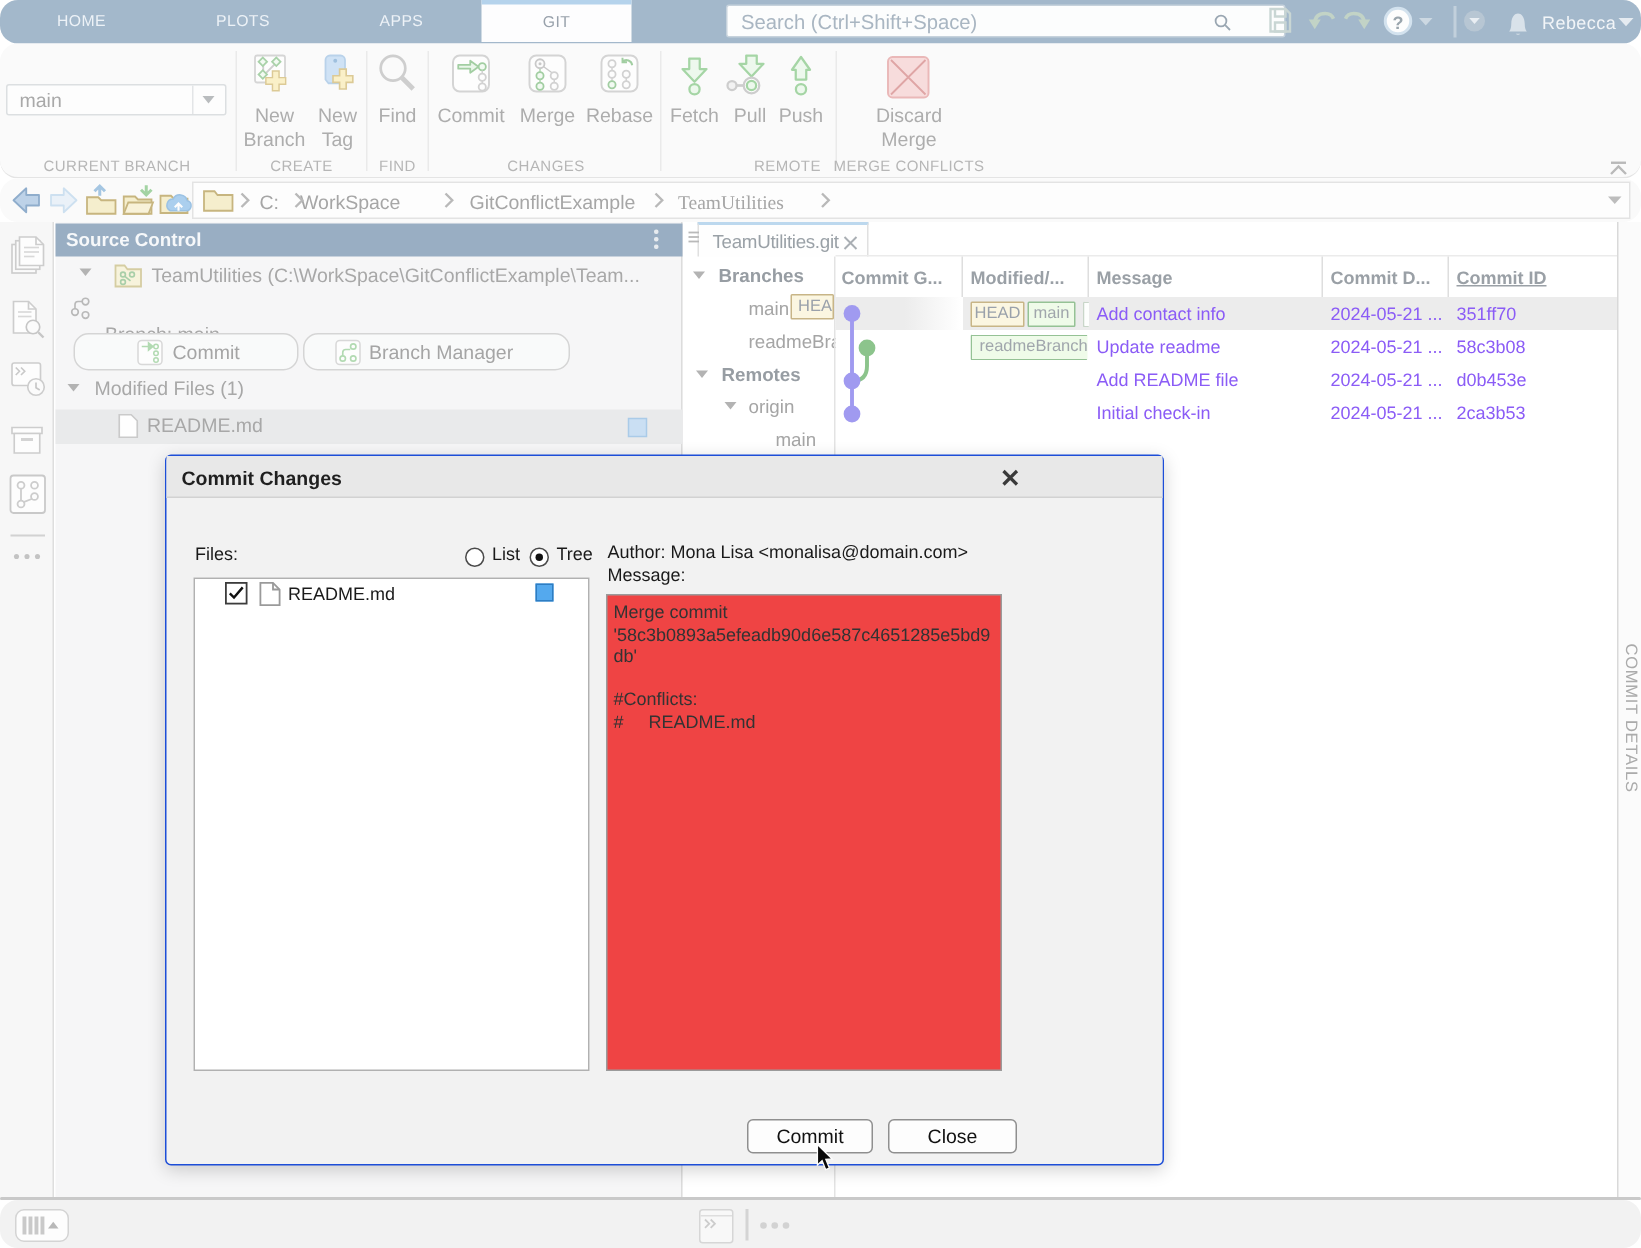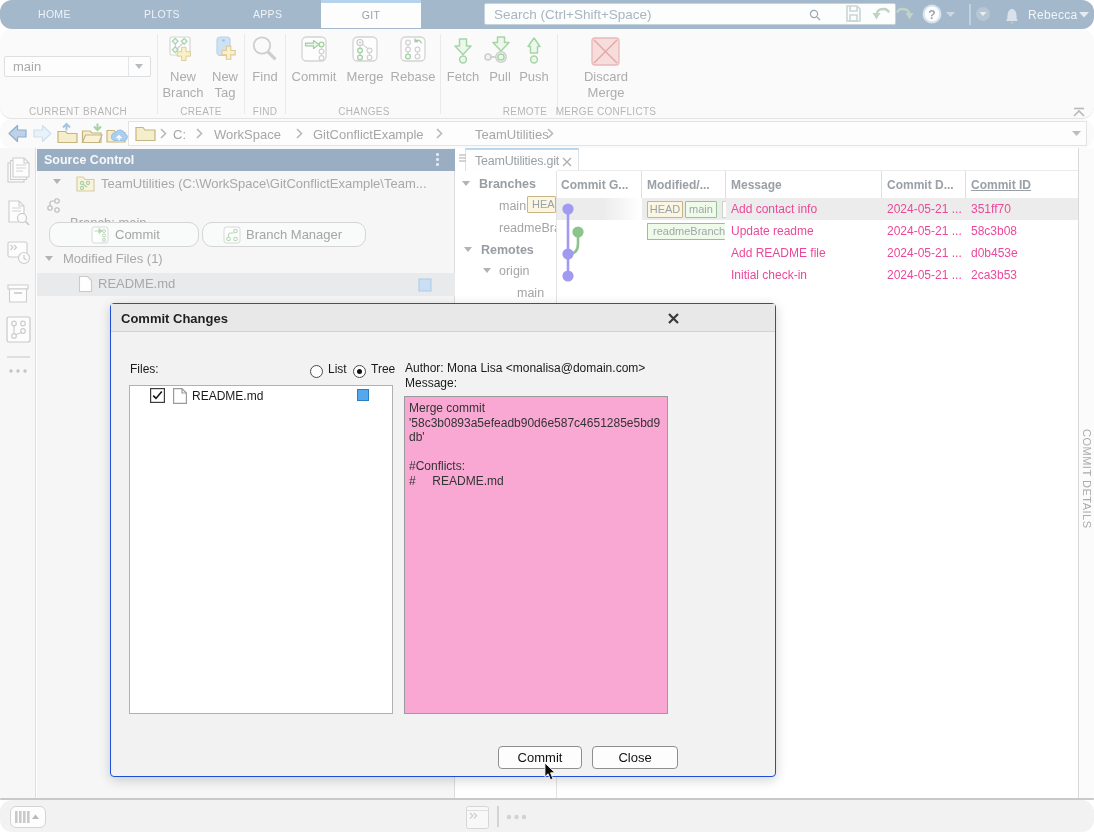--- a/index.html
+++ b/index.html
@@ -5,21 +5,21 @@
 * { margin:0; padding:0; box-sizing:border-box; }
 html,body { width:1094px; height:832px; overflow:hidden; }
 body { font-family:"Liberation Sans", sans-serif; position:relative; background:#fff; }
 .abs { position:absolute;border-radius:12px; }
 svg { position:absolute; overflow:visible; }
 
 
 #topbar { left:0; top:0; width:1094px; height:29px; background:#a3b8cb; }
 .toptab { position:absolute; top:0; height:29px; line-height:28px; color:#edf2f7; font-size:10.5px; letter-spacing:0.3px; }
 #gittab { position:absolute; left:321px; top:0; width:100px; height:28px; background:#fdfdfe; border-top:3px solid #b5d3ec; text-align:center; line-height:24px; color:#98a1ab; font-size:10.5px; letter-spacing:0.3px; }
-#searchbox { position:absolute; left:484px; top:3px; width:412px; height:22px; background:#fcfdfd; border:1px solid #c6d2dc; border-radius:2px; }
+#searchbox { position:absolute; left:484px; top:3px; width:373px; height:22px; background:#fcfdfd; border:1px solid #c6d2dc; border-radius:2px; }
 #searchbox span { position:absolute; left:9px; top:3px; font-size:13.5px; color:#a9b6c2; }
 #rebecca { position:absolute; left:1028px; top:8px; font-size:12px; color:#f2f5f8; letter-spacing:0.3px; }
 
 
 #toolstrip { left:0; top:29px; width:1094px; height:90px; background:#fafafa; border-bottom:1px solid #e4e4e4; }
 .tsdiv { position:absolute; top:5px; height:80px; width:1px; background:#eaeaea; }
 .tslabel { position:absolute; top:77px; height:12px; font-size:10px; color:#b6b6b6; letter-spacing:0.3px; text-align:center; transform:translateX(-50%); white-space:nowrap; }
 .tsbtn { position:absolute; transform:translateX(-50%); text-align:center; font-size:13px; color:#adadad; white-space:nowrap; line-height:16px; }
 #combo { position:absolute; left:4px; top:27px; width:147px; height:21px; background:#fdfdfd; border:1px solid #dcdfe1; border-radius:2px; font-size:13px; color:#a9a9a9; line-height:19px; padding-left:8px; }
 #combo .arr { position:absolute; right:0; top:0; width:22px; height:19px; border-left:1px solid #e3e5e7; }
@@ -48,38 +48,38 @@
 #gitpanel { position:absolute; left:456px; top:0; width:622px; height:652px; background:#fff; }
 #cdstrip { position:absolute; left:1078px; top:0; width:16px; height:652px; background:#fbfbfb; border-left:1px solid #d9d9d9; }
 #cdstrip span { position:absolute; left:2px; top:281px; writing-mode:vertical-rl; font-size:11px; color:#ababab; letter-spacing:0.5px; }
 #gittab2 { position:absolute; left:9px; top:0; width:114px; height:23px; background:#fefefe; border:1px solid #e0e0e0; border-bottom:none; border-top:2px solid #bcd8ee; }
 #gittab2 span { position:absolute; left:9px; top:4px; font-size:12.5px; letter-spacing:-0.2px; color:#9aa1a7; }
 .treetxt { position:absolute; font-size:12.5px; color:#a5a5a5; white-space:nowrap; }
 .treebold { font-weight:bold; color:#979da3; }
 .gcol { position:absolute; top:23px; width:1px; height:27px; background:#dedede; }
 .gsplit { position:absolute; top:23px; width:1px; height:629px; background:#e3e3e3; }
 .ghead { position:absolute; top:30px; font-size:12px; font-weight:bold; color:#9aa0a6; white-space:nowrap; }
-.grow { position:absolute; font-size:12px; color:#ec4899; white-space:nowrap; }
+.grow { position:absolute; font-size:12px; color:#8b5cf6; white-space:nowrap; }
 .tag { position:absolute; height:17px; border-radius:1px; font-size:11px; line-height:15px; text-align:center; }
 .tagy { background:#fbf6e1; border:1px solid #c8b587; color:#9aa1ab; }
 .tagg { background:#effbe9; border:1px solid #95c295; color:#a0a6ac; }
 
 
 #botline { left:0; top:798px; width:1094px; height:2px; background:#c9c9c9; }
 #statusbar { left:0; top:800px; width:1094px; height:32px; background:#f2f2f2; }
 #layoutbtn { position:absolute; left:10px; top:6px; width:36px; height:22px; background:#fdfdfd; border:1px solid #d4d4d4; border-radius:6px; }
 #cwicon { position:absolute; left:466px; top:6px; width:23px; height:23px; background:#f8f8f8; border:1px solid #d6d6d6; border-radius:2.5px; }
 
 
 #dialog { left:110px; top:303px; width:666px; height:474px; background:#f2f2f2; border:1px solid #1d4ed8; border-radius:4px; box-shadow:0 3px 12px rgba(0,0,0,0.18); }
 #dtitle { position:absolute; left:0; top:0; width:100%; height:28px; background:#e8e8e8; border-bottom:1px solid #d2d2d2; }
 #dtitle b { position:absolute; left:10px; top:7px; font-size:13px; color:#1f1f1f; }
 .dtext { position:absolute; font-size:12px; color:#1a1a1a; white-space:nowrap; }
 #filesbox { position:absolute; left:18px; top:81px; width:264px; height:329px; background:#fff; border:1px solid #b1b1b1; }
-#msgbox { position:absolute; left:293px; top:92px; width:264px; height:318px; background:#f9a8d4; border:1px solid #9b9b9b; font-size:12px; color:#333; padding:4px 0 0 4px; line-height:14.6px; }
+#msgbox { position:absolute; left:293px; top:92px; width:264px; height:318px; background:#ef4444; border:1px solid #9b9b9b; font-size:12px; color:#333; padding:4px 0 0 4px; line-height:14.6px; }
 .dbtn { position:absolute; top:442px; height:23px; background:#fdfdfd; border:1px solid #8f8f8f; border-radius:4px; font-size:13px; color:#111; text-align:center; line-height:21px; }
 .radio { position:absolute; width:13px; height:13px; border:1.5px solid #4a4a4a; border-radius:50%; background:#fff; }
 .radio.sel:after { content:""; position:absolute; left:2.5px; top:2.5px; width:5px; height:5px; border-radius:50%; background:#111; }
 </style>
 </head>
 <body>
 
 <div class="abs" id="topbar">
   <span class="toptab" style="left:38px;">HOME</span>
   <span class="toptab" style="left:144px;">PLOTS</span>
@@ -241,23 +241,23 @@
 
   <svg width="14" height="10" style="left:1072px; top:78px;" viewBox="0 0 14 10">
       <path d="M2 9 l5 -5 l5 5" fill="none" stroke="#b9b9b9" stroke-width="1.6"></path>
       <line x1="2" y1="1.5" x2="12" y2="1.5" stroke="#b9b9b9" stroke-width="1.6"></line>
     </svg>
 </div>
 
 <div class="abs" id="addrbar">
   <div id="crumbbox">
     <span class="crumb" style="left:44px;">C:</span>
-    <span class="crumb" style="left:85px;">WorkSpace</span>
+    <span class="crumb" style="left:71px;">WorkSpace</span>
     <span class="crumb" style="left:184px;">GitConflictExample</span>
-    <span class="crumb" style="left:346px;">TeamUtilities</span>
+    <span class="crumb" style="left:323px;font-family:Liberation Serif, serif;">TeamUtilities</span>
   </div>
   <svg id="addricons" width="1094" height="29" style="left:0; top:0;" viewBox="0 0 1094 29">
 
     <path d="M9 14.5 L17.5 6.5 v4.5 h8.5 v7 h-8.5 v4.5 z" fill="#bdd2e8" stroke="#8fadcc" stroke-width="1.2" stroke-linejoin="round"></path>
 
     <path d="M51 14.5 L42.5 6.5 v4.5 h-8.5 v7 h8.5 v4.5 z" fill="#eaf1f8" stroke="#cde0f0" stroke-width="1.2" stroke-linejoin="round"></path>
 
     <g>
       <path d="M66.5 11.5 v-6 m-3.5 3 l3.5 -3.5 l3.5 3.5" fill="none" stroke="#a5c6e2" stroke-width="2"></path>
       <path d="M58 12.5 h7.5 l2 2 h9.5 v9 h-19 z" fill="#f5eecd" stroke="#c7b57f" stroke-width="1.2"></path>
@@ -360,21 +360,21 @@
         <i style="background:#e7ebef"></i>
         <i style="background:#e7ebef"></i>
       </div>
     <div class="caret" style="left:16px; top:31px;"></div>
     <span class="sctext" style="left:64px; top:28px;">TeamUtilities (C:\WorkSpace\GitConflictExample\Team...</span>
     <span class="sctext" style="left:33px; top:67px;">Branch: main</span>
     <div class="dots3" style="left:395px; top:51px;"></div>
     <div class="scbtn" style="left:12px; width:150px;">
         <span style="position:absolute; left:65px; top:4px;">Commit</span>
       </div>
-    <div class="scbtn" style="left:165px; width:164px;">
+    <div class="scbtn" style="left:165px; width:178px;">
         <span style="position:absolute; left:43px; top:4px;">Branch Manager</span>
       </div>
     <div class="caret" style="left:8px; top:108px;"></div>
     <span class="sctext" style="left:26px; top:103px;">Modified Files (1)</span>
     <div id="readmerow"></div>
     <span class="sctext" style="left:61px; top:128px;">README.md</span>
     <svg id="scicons" width="418" height="160" style="left:0; top:0;" viewBox="0 0 418 160">
 
       <g>
         <path d="M40 29 h6 l2 2.5 h9 v11.5 h-17 z" fill="#f7f3dc" stroke="#d5cda2" stroke-width="1.2"></path>

